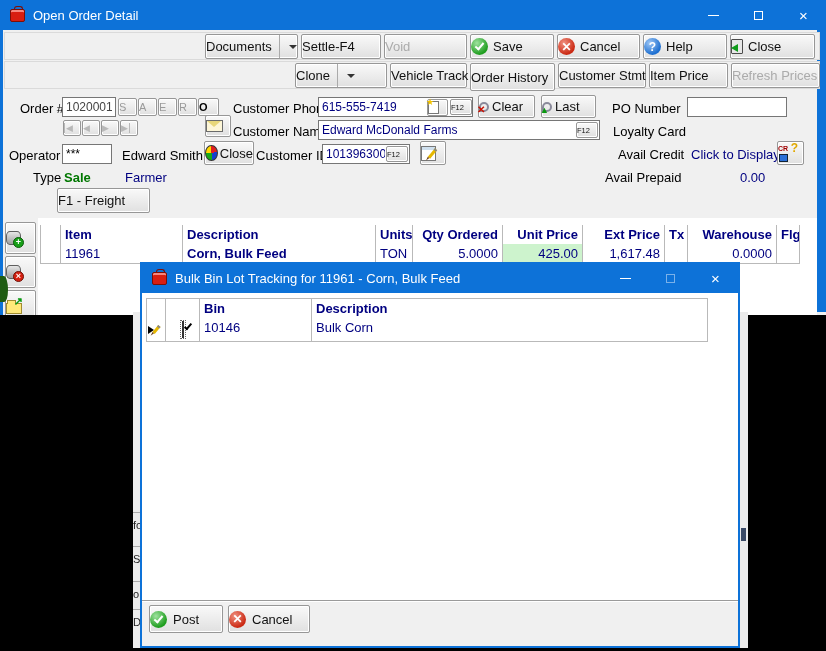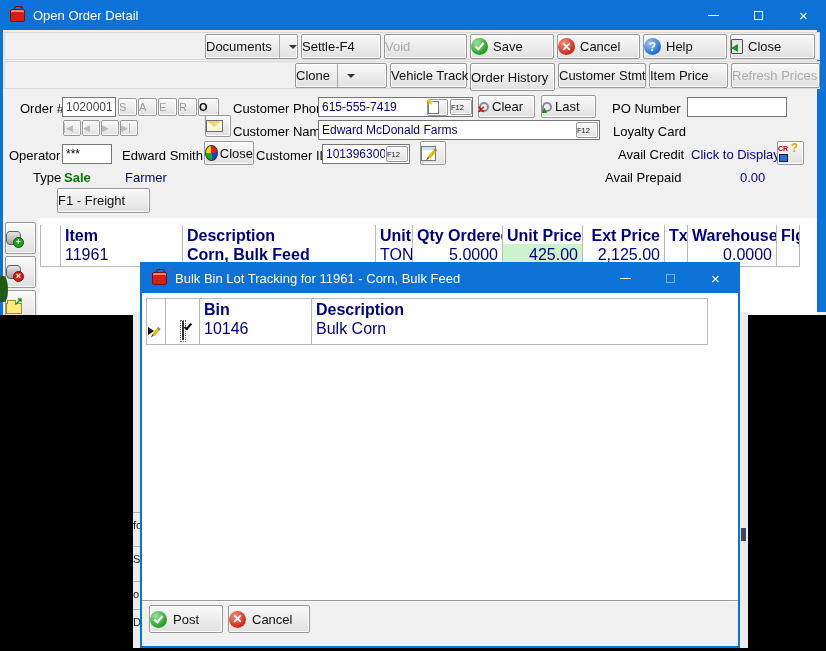--- a/index.html
+++ b/index.html
@@ -71,21 +71,21 @@
   
   .lbl{position:absolute;font-size:13px;color:#000;white-space:nowrap;}
   .nv{color:#000080;}
   .field{position:absolute;border:1px solid #767676;background:#fff;color:#000080;font-size:12px;padding:0 3px;}
   .f12{position:absolute;width:22px;height:16px;font-size:7.5px;padding:0;gap:0;}
   .smflag{width:19px;height:18px;font-size:11px;color:#9a9a9a;padding:0;gap:0;}
   .navb{width:18px;height:16px;font-size:9px;color:#b8b8b8;padding:0;gap:1px;}
 
   
   .grow{position:absolute;display:flex;}
-  .gc{border-right:1px solid #b9b9b9;border-bottom:1px solid #b9b9b9;padding:2px 4px;font-size:16px;
+  .gc{border-right:1px solid #b9b9b9;border-bottom:1px solid #b9b9b9;padding:2px 4px;font-size:13px;
       white-space:nowrap;overflow:hidden;background:#fff;color:#000080;}
   .gh{font-weight:bold;color:#000080;border-bottom:1px solid #5a5a5a;}
   .ra{text-align:right;}
   .hl{background:#cdf3cd;}
   .chkbox{position:relative;width:13px;height:13px;background:#fff;border:1px solid #333;}
   .chkbox .ck2{position:absolute;left:3px;top:0px;width:4px;height:8px;border-right:2px solid #000;border-bottom:2px solid #000;transform:rotate(40deg);}
   .rowsel{display:flex;align-items:center;gap:1px;}
   .tri{width:0;height:0;border-top:4px solid transparent;border-bottom:4px solid transparent;border-left:6px solid #000;}
 
   .sliver{position:absolute;background:#ececec;overflow:hidden;}
@@ -302,21 +302,21 @@
       <span class="gc gh" style="width:23px;">Flg</span>
     </div>
 
     <div class="grow" style="left:40px;top:244px;">
       <span class="gc" style="width:21px;border-left:1px solid #b9b9b9;"></span>
       <span class="gc" style="width:122px;">11961</span>
       <span class="gc" style="width:193px;font-weight:bold;">Corn, Bulk Feed</span>
       <span class="gc" style="width:37px;">TON</span>
       <span class="gc ra" style="width:90px;">5.0000</span>
       <span class="gc ra hl" style="width:80px;">425.00</span>
-      <span class="gc ra" style="width:82px;">2,125.00</span>
+      <span class="gc ra" style="width:82px;">1,617.48</span>
       <span class="gc" style="width:23px;"></span>
       <span class="gc ra" style="width:89px;">0.0000</span>
       <span class="gc" style="width:23px;"></span>
     </div>
 
     <div style="position:absolute;left:0;top:276px;width:8px;height:26px;background:#1e5c13;border-radius:0 70% 60% 0;"></div>
   </div>
 
   <div class="sliver" style="left:133px;top:312px;width:9px;height:336px;">
     <span class="frag" style="top:200px;">fo</span>

